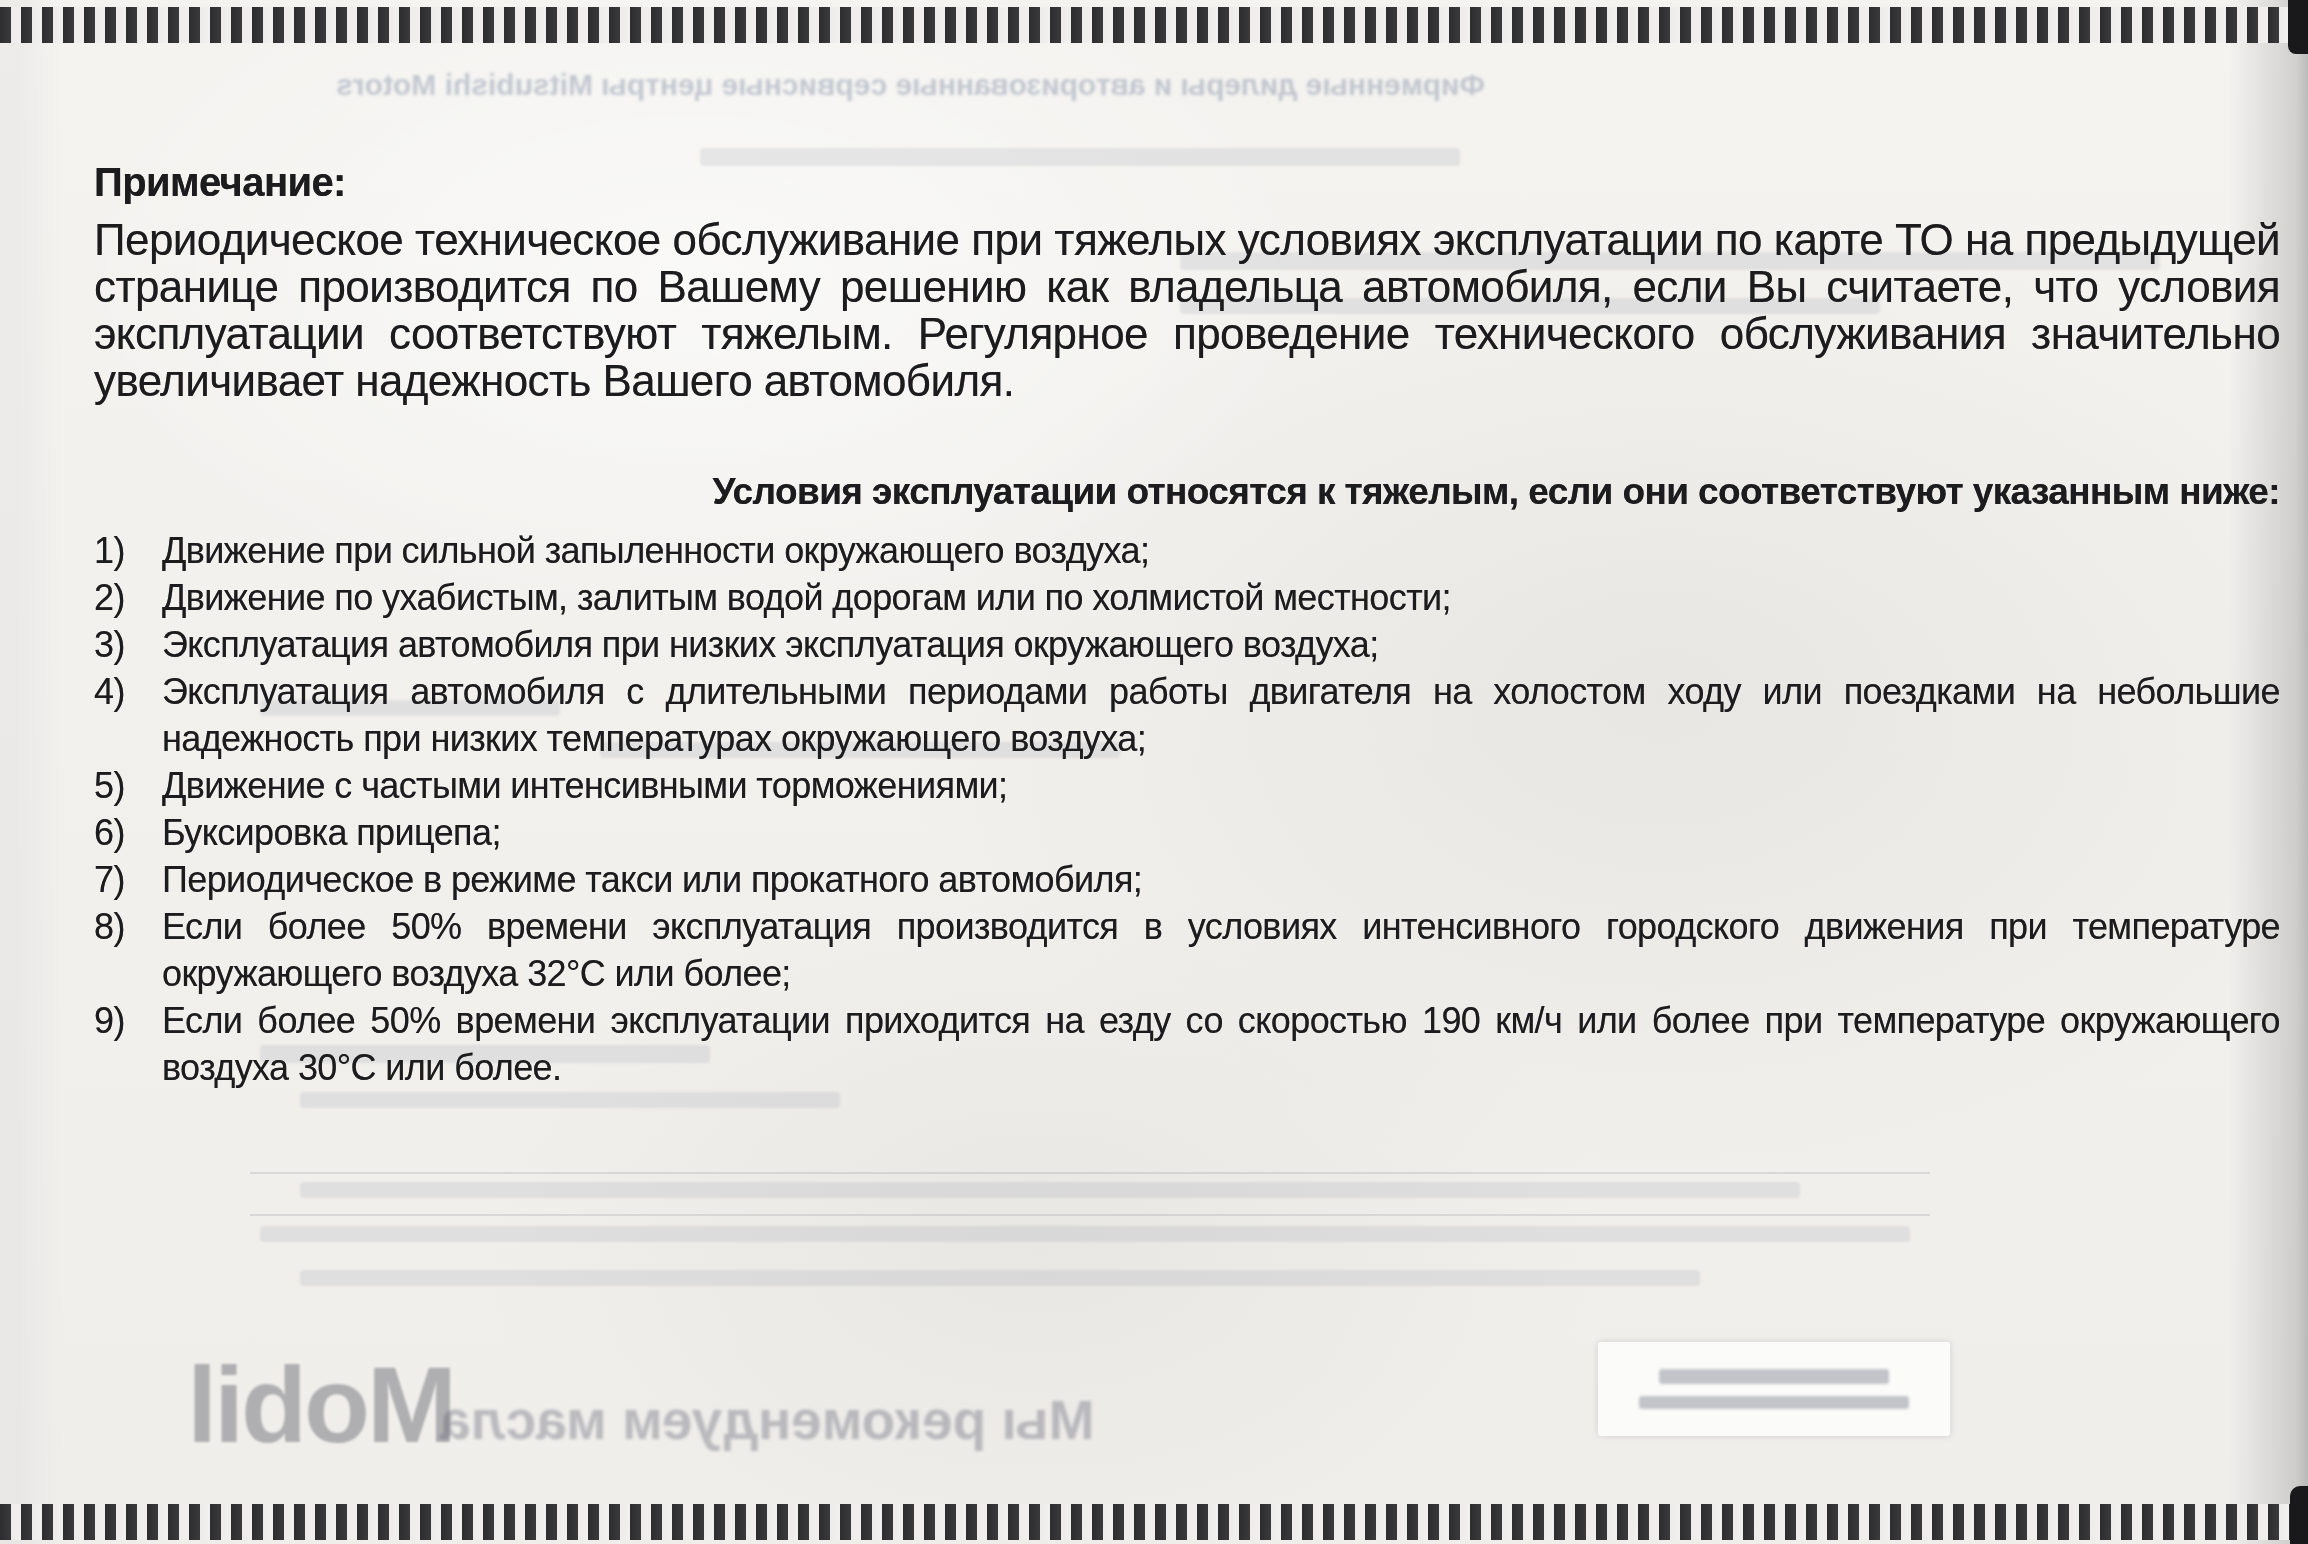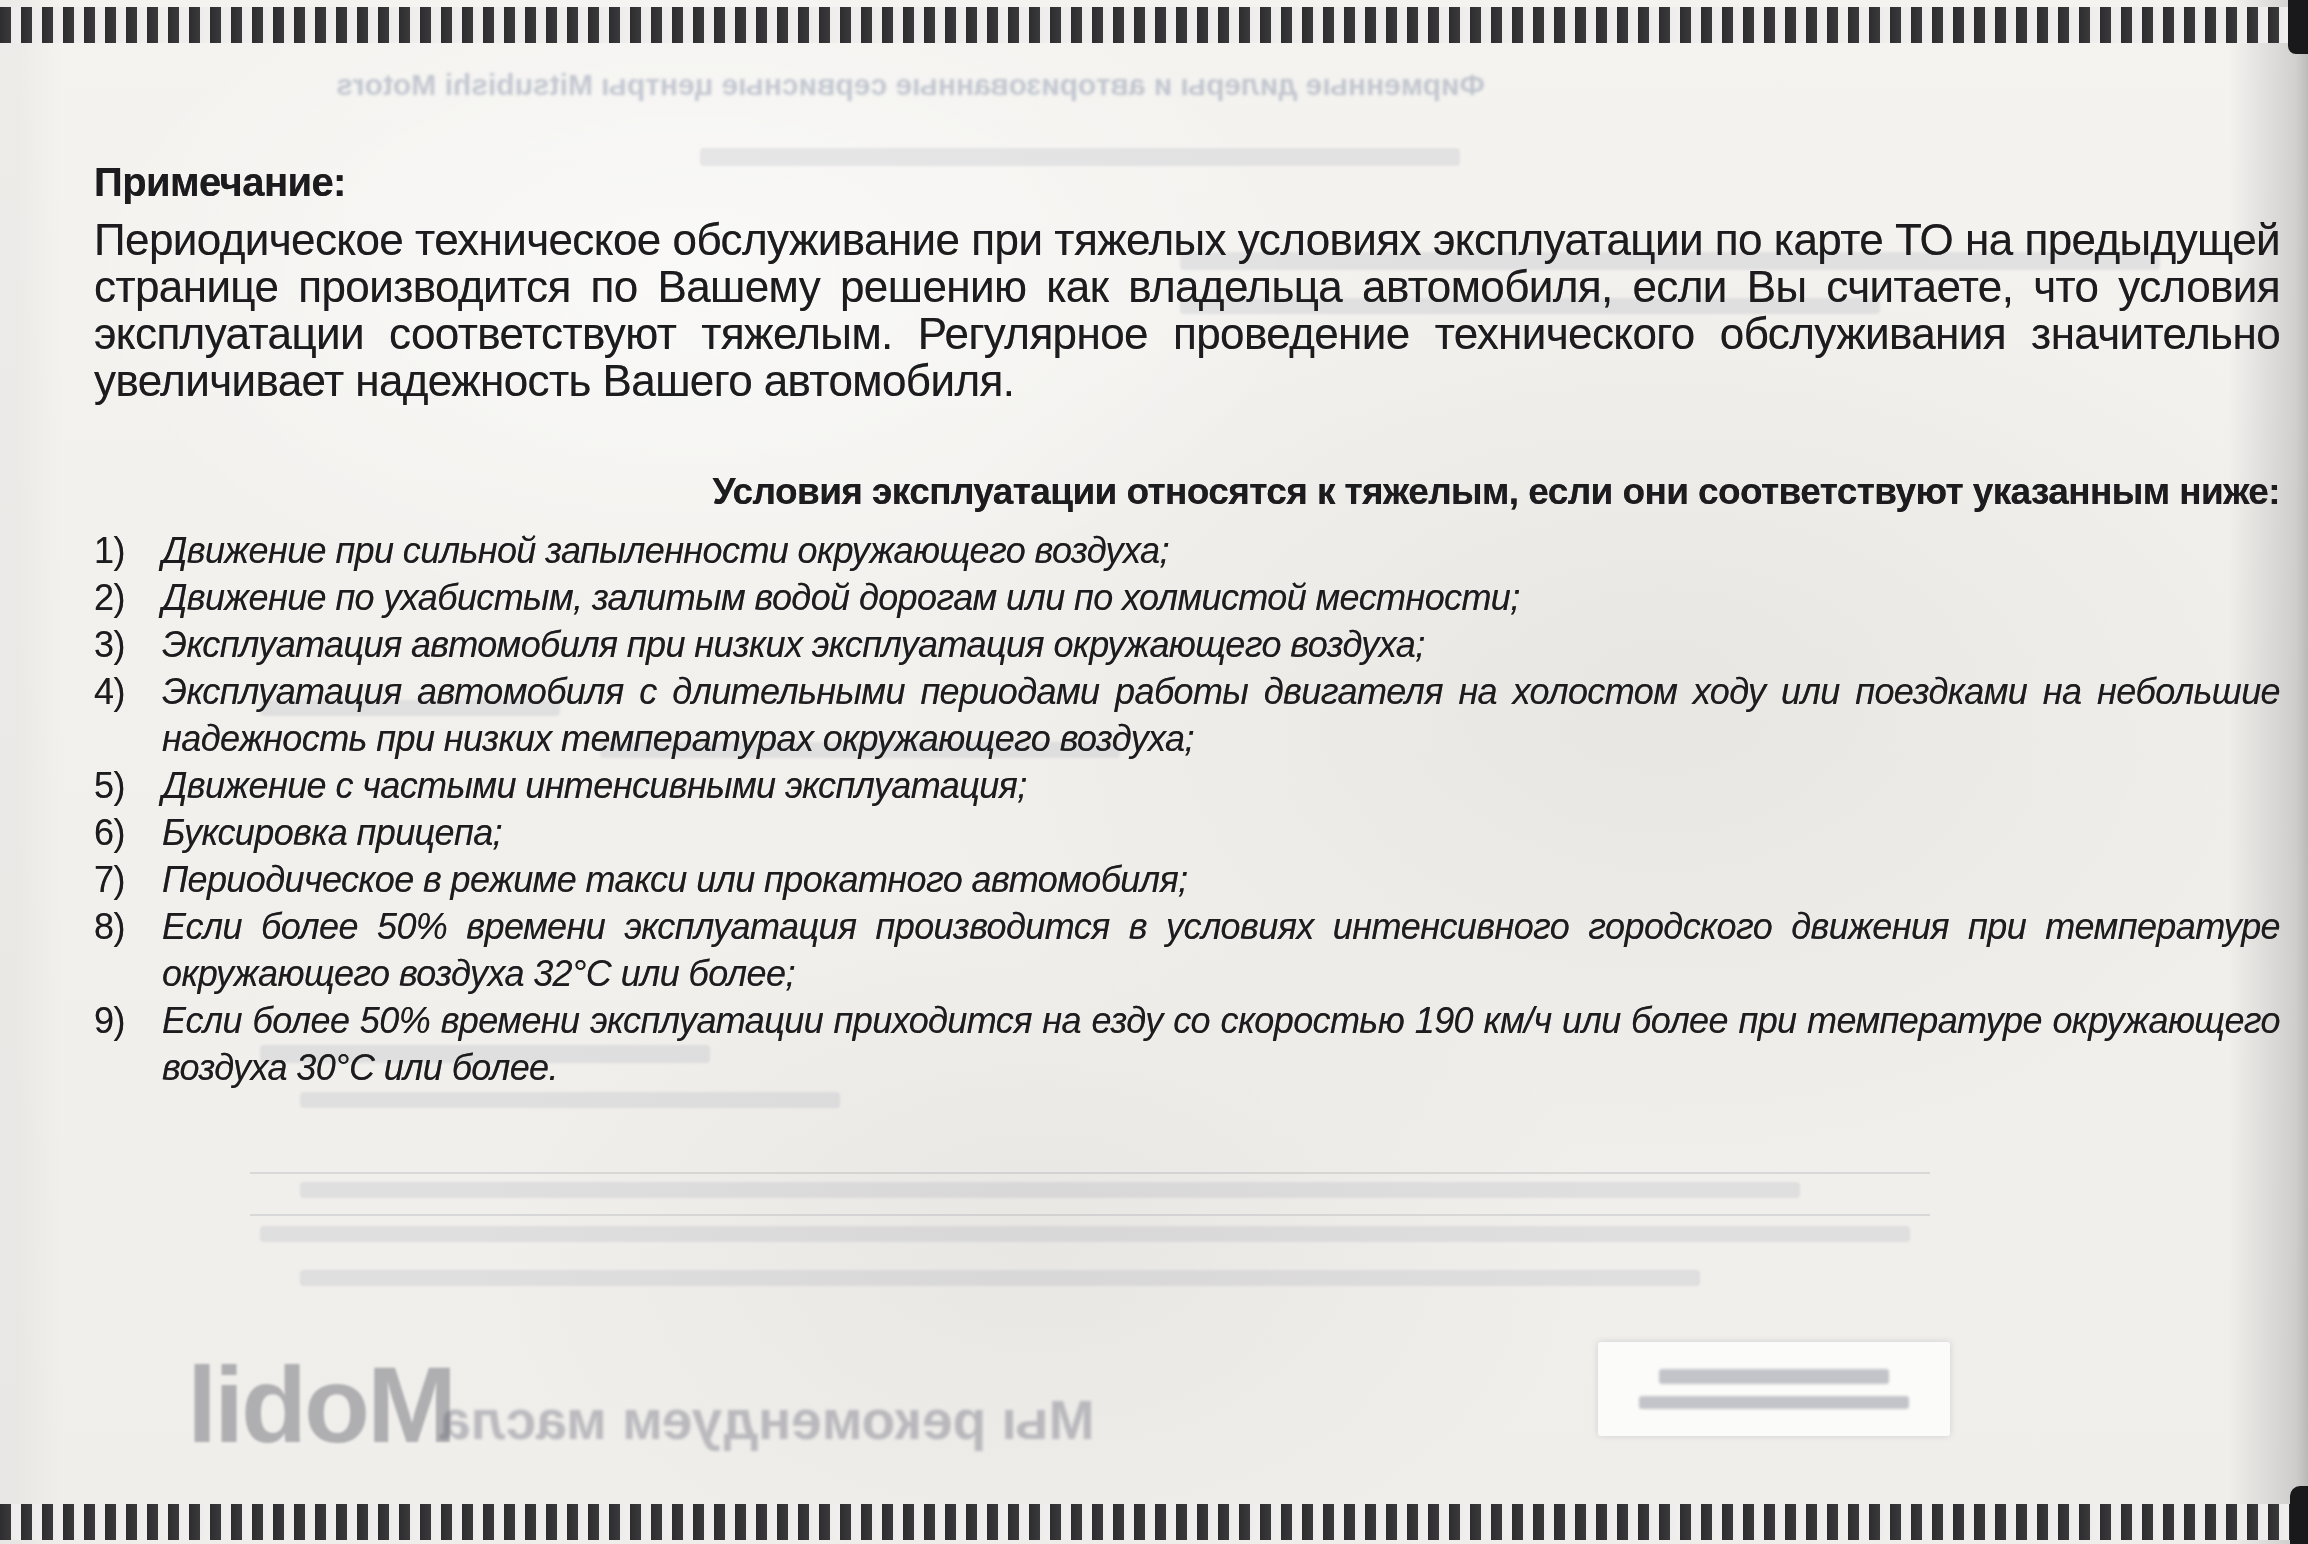--- a/index.html
+++ b/index.html
@@ -72,21 +72,20 @@
   .cond-list { margin: 0; padding: 0; }
   .cond-row { display: flex; align-items: flex-start; margin: 0; }
   .cond-num {
     flex: 0 0 68px; font-size: 36px; line-height: 47px;
     text-shadow: 0 0 0.5px rgba(20,20,22,0.55);
   }
   .cond-text {
     flex: 1 1 auto; font-size: 36px; line-height: 47px;
     text-align: justify; text-align-last: left;
     text-shadow: 0 0 0.5px rgba(20,20,22,0.55);
-    font-style: italic;
   }
 </style>
 </head>
 <body>
 
 <div class="paper"></div>
 <div class="edge-shadow-right"></div>
 
 <div class="ghost ghost-top-line">Фирменные дилеры и авторизованные сервисные центры Mitsubishi Motors</div>
 <div class="ghost-bar" style="left:700px; top:148px; width:760px; height:18px;"></div>
@@ -133,21 +132,21 @@
     <div class="cond-text">Эксплуатация автомобиля при низких эксплуатация окружающего воздуха;</div>
   </div>
 
   <div class="cond-row">
     <div class="cond-num">4)</div>
     <div class="cond-text">Эксплуатация автомобиля с длительными периодами работы двигателя на холостом ходу или поездками на небольшие надежность при низких температурах окружающего воздуха;</div>
   </div>
 
   <div class="cond-row">
     <div class="cond-num">5)</div>
-    <div class="cond-text">Движение с частыми интенсивными эксплуатация;</div>
+    <div class="cond-text">Движение с частыми интенсивными торможениями;</div>
   </div>
 
   <div class="cond-row">
     <div class="cond-num">6)</div>
     <div class="cond-text">Буксировка прицепа;</div>
   </div>
 
   <div class="cond-row">
     <div class="cond-num">7)</div>
     <div class="cond-text">Периодическое в режиме такси или прокатного автомобиля;</div>

